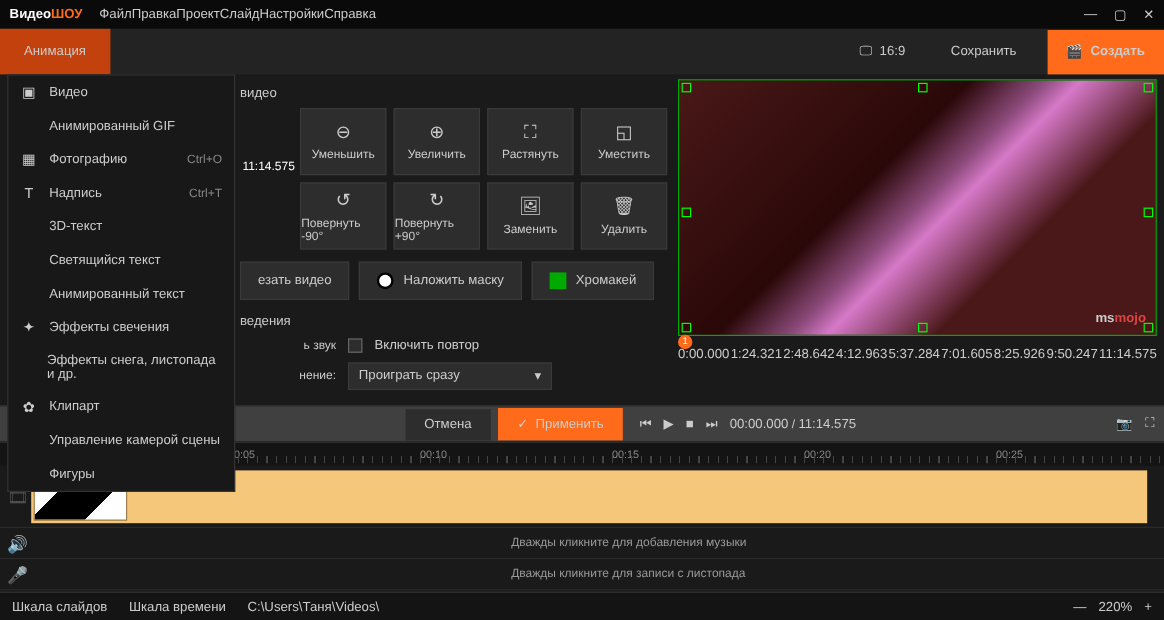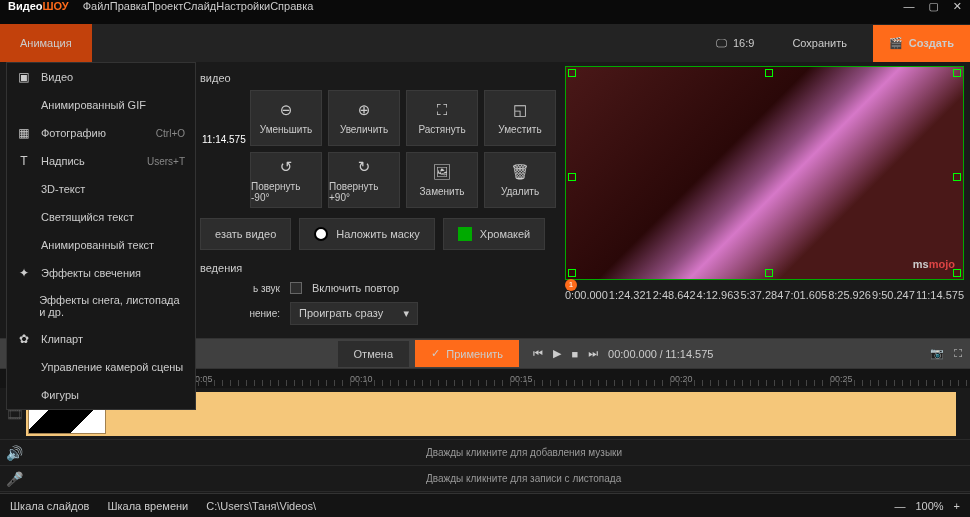--- a/index.html
+++ b/index.html
@@ -1,17 +1,17 @@
 <!DOCTYPE html>
 <html><head>
 <meta charset="utf-8">
 <style>
 *{margin:0;padding:0;box-sizing:border-box;font-family:Arial,sans-serif;font-size:11px;color:#ccc;}
 body{background:#1a1a1a;width:970px;height:517px;overflow:hidden;position:relative;}
-.titlebar{height:24px;background:#0a0a0a;display:flex;padding:0 8px;}
+.titlebar{height:24px;background:#0a0a0a;display:flex;align-items:center;padding:0 8px;}
 .logo{font-weight:700;}
 .logo .w{color:#fff;}
 .logo .o{color:#ff6b1a;}
 .menu{display:flex;margin-left:14px;}
 .menu div{cursor:pointer;}
 .wctl{margin-left:auto;display:flex;gap:14px;font-size:13px;}
 .toolbar{height:38px;background:#232323;display:flex;align-items:stretch;}
 .tab{padding:0 20px;display:flex;align-items:center;background:#c2410c;}
 .toolbar .right{margin-left:auto;display:flex;align-items:center;gap:12px;padding-right:0;}
 .ar{display:flex;align-items:center;gap:6px;}
@@ -28,21 +28,21 @@
 .tool .ico{font-size:15px;}
 .tool .lbl{font-size:10px;}
 .row2{display:flex;gap:8px;margin-top:10px;margin-left:0;}
 .btn2{background:#2d2d2d;padding:8px 14px;display:flex;align-items:center;gap:8px;border:1px solid #3a3a3a;}
 .sw{width:14px;height:14px;background:#0a0;}
 .sw.w{background:#fff;border-radius:50%;border:2px solid #000;}
 .form{margin-top:12px;}
 .frow{display:flex;align-items:center;gap:10px;margin-bottom:8px;}
 .flbl{width:80px;text-align:right;font-size:10px;overflow:hidden;}
 .cb{width:12px;height:12px;border:1px solid #666;background:#2d2d2d;}
-.sel{background:#2d2d2d;border:1px solid #3a3a3a;padding:4px 8px;width:128px;display:flex;justify-content:space-between;}
+.sel{background:#2d2d2d;border:1px solid #3a3a3a;padding:4px 8px;width:170px;display:flex;justify-content:space-between;}
 .ts{position:absolute;left:202px;top:72px;color:#fff;font-size:10px;}
 .preview{flex:1;padding:4px 6px;}
 .vid{width:100%;height:214px;border:1px solid #0a0;position:relative;background:linear-gradient(135deg,#4a1818 0%,#2a0808 40%,#8b4a7a 50%,#d678c8 55%,#4a1818 70%);}
 .mk{position:absolute;width:8px;height:8px;border:1px solid #0f0;}
 .mk.tl{top:2px;left:2px;}.mk.tr{top:2px;right:2px;}.mk.bl{bottom:2px;left:2px;}.mk.br{bottom:2px;right:2px;}
 .mk.tm{top:2px;left:50%;}.mk.bm{bottom:2px;left:50%;}.mk.ml{top:50%;left:2px;}.mk.mr{top:50%;right:2px;}
 .wm{position:absolute;bottom:8px;right:8px;color:#fff;font-size:13px;font-weight:700;}
 .wm .r{color:#d44;}
 .ptl{position:relative;height:20px;margin-top:3px;}
 .pmark{position:absolute;left:0;top:-4px;width:12px;height:12px;background:#ff6b1a;border-radius:50%;color:#fff;font-size:8px;text-align:center;line-height:12px;}
@@ -114,21 +114,21 @@
           <span>Анимированный GIF</span>
         </div>
       <div class="dd-item">
           <span class="dd-ico">▦</span>
           <span>Фотографию</span>
           <span class="dd-sc">Ctrl+O</span>
         </div>
       <div class="dd-item">
           <span class="dd-ico">T</span>
           <span>Надпись</span>
-          <span class="dd-sc">Users+T</span>
+          <span class="dd-sc">Ctrl+T</span>
         </div>
       <div class="dd-item">
           <span class="dd-ico"></span>
           <span>3D-текст</span>
         </div>
       <div class="dd-item">
           <span class="dd-ico"></span>
           <span>Светящийся текст</span>
         </div>
       <div class="dd-item">
@@ -300,16 +300,16 @@
   <div class="tico">🎤</div>
   <div class="hint">Дважды кликните для записи с листопада</div>
 </div>
 
 <div class="statusbar">
   <span>Шкала слайдов</span>
   <span>Шкала времени</span>
   <span>C:\Users\Таня\Videos\</span>
   <div class="zoom">
     <span>—</span>
-    <span>100%</span>
+    <span>220%</span>
     <span>+</span>
   </div>
 </div>
 
 </body></html>

